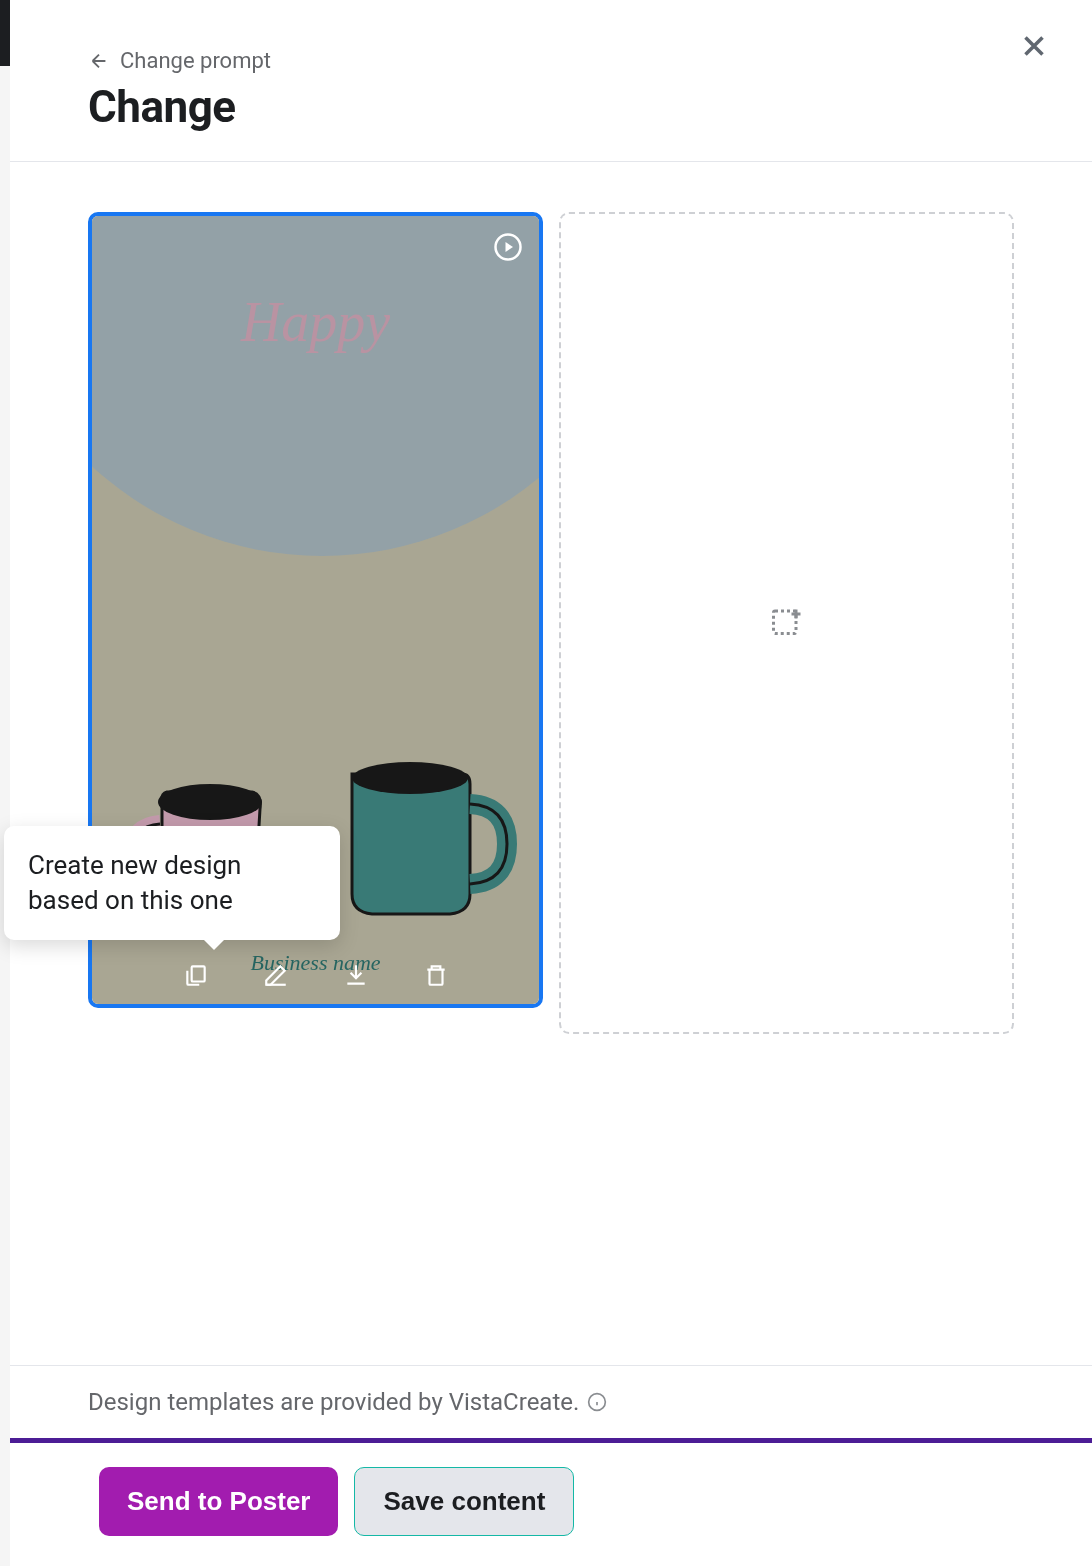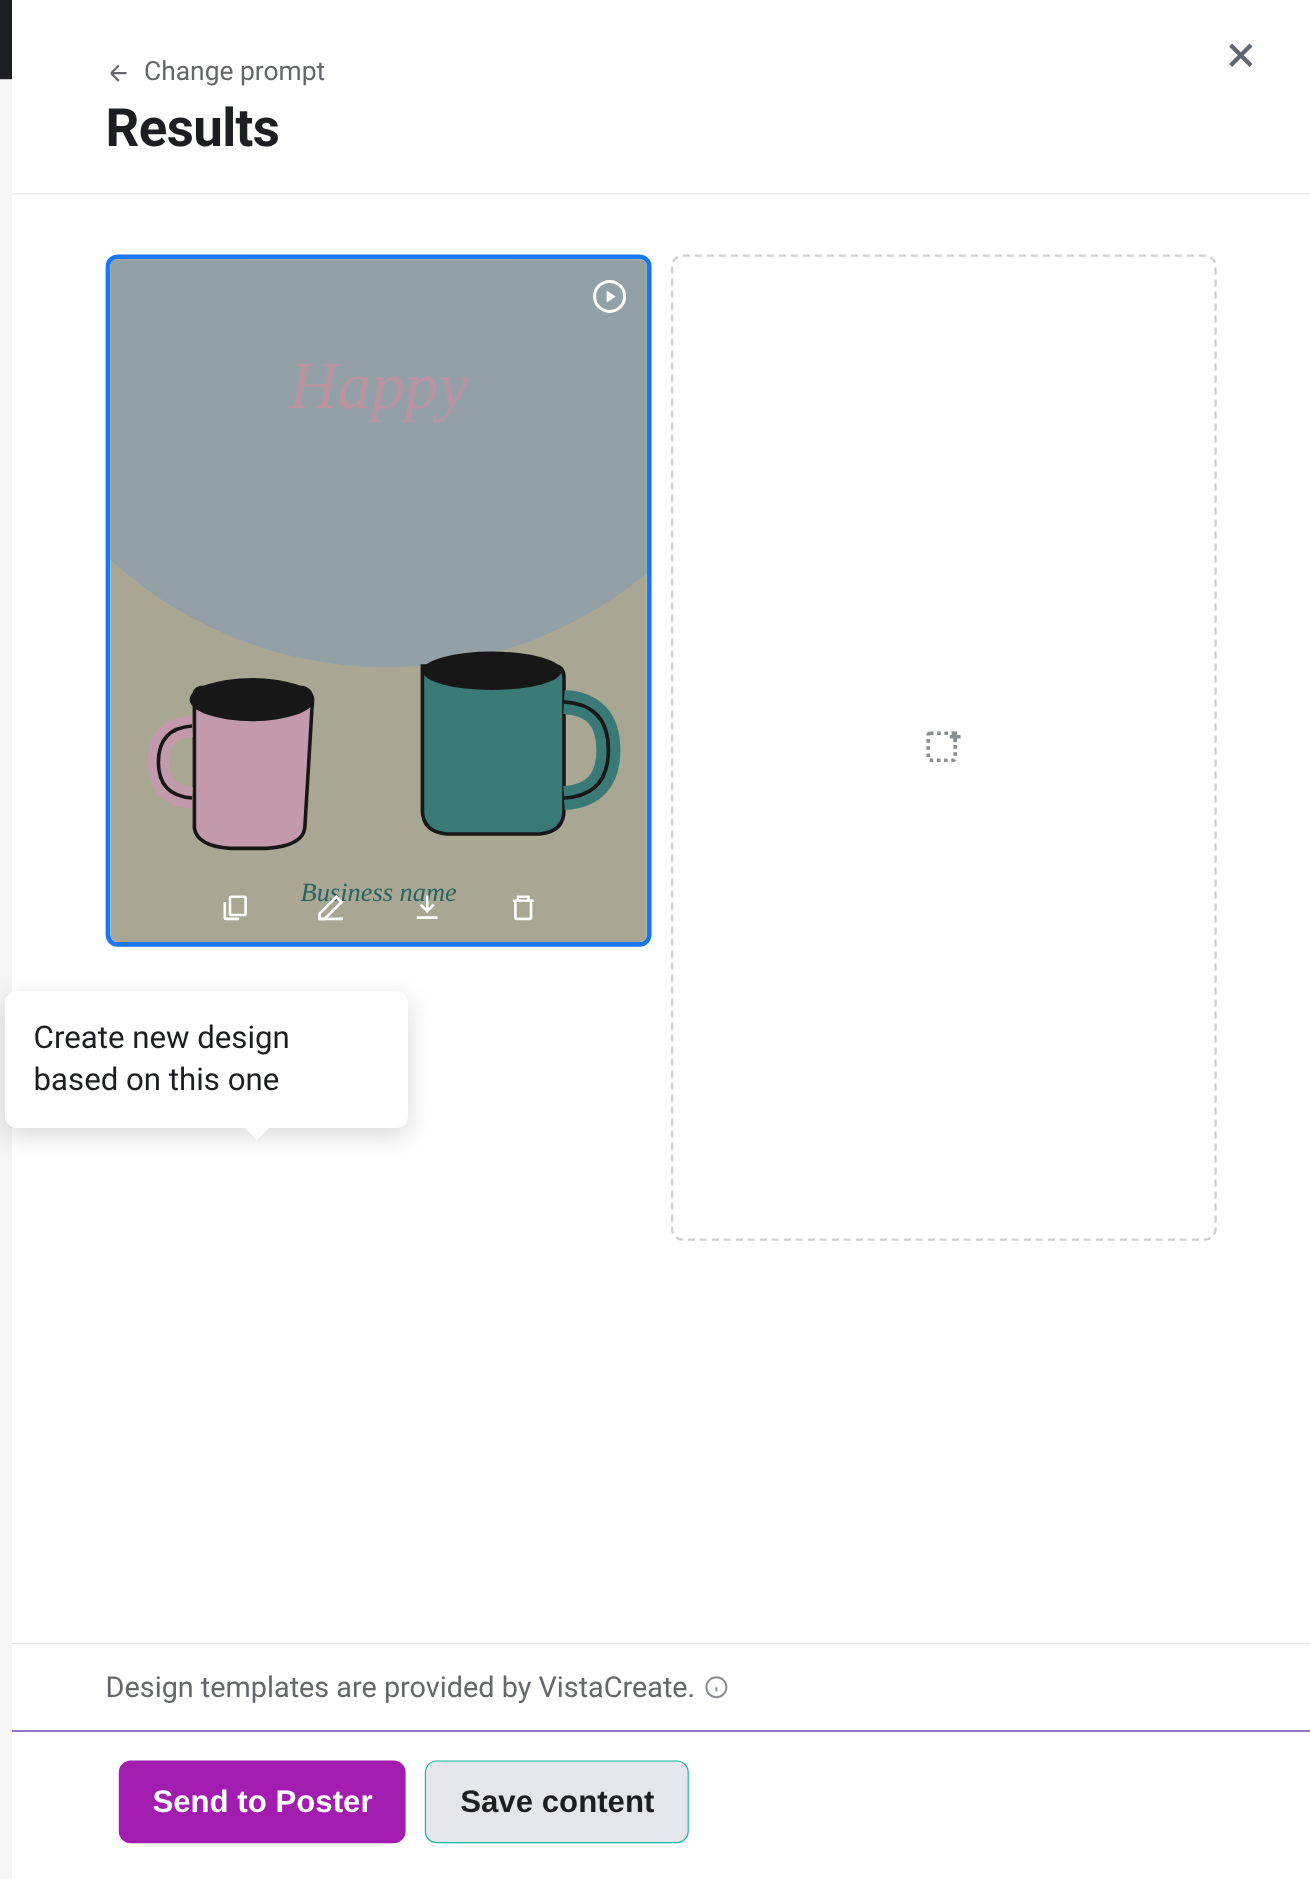--- a/index.html
+++ b/index.html
@@ -84,21 +84,21 @@
     .content {
       flex: 1;
       padding: 50px 78px;
       display: flex;
       gap: 16px;
       overflow: auto;
     }
     
     .card {
       width: 464px;
-      height: 577px;
+      height: 796px;
       border-radius: 10px;
       position: relative;
     }
     
     .card-selected {
       border: 4px solid #1877f2;
       overflow: hidden;
     }
     
     .card-empty {
@@ -253,21 +253,21 @@
       width: 0;
       height: 0;
       border-left: 12px solid transparent;
       border-right: 12px solid transparent;
       border-top: 12px solid white;
     }
     
     .footer-info {
       padding: 22px 78px;
       border-top: 1px solid #e4e6eb;
-      border-bottom: 1px solid #4c1d95;
+      border-bottom: 5px solid #4c1d95;
       display: flex;
       align-items: center;
       gap: 8px;
     }
     
     .footer-info-text {
       font-size: 24px;
       color: #65676b;
     }
     
@@ -321,21 +321,21 @@
 
 <div class="modal">
 
   <div class="header">
     <a class="back-link">
       <svg class="back-arrow" viewBox="0 0 24 24">
         <path d="M19 12H5M5 12L12 5M5 12L12 19"></path>
       </svg>
       <span>Change prompt</span>
     </a>
-    <h1 class="page-title">Results</h1>
+    <h1 class="page-title">Change</h1>
     <button class="close-btn">
       <svg viewBox="0 0 24 24" fill="none">
         <path d="M18 6L6 18M6 6L18 18"></path>
       </svg>
     </button>
   </div>
 
   <div class="content">
 
     <div class="card card-selected">

